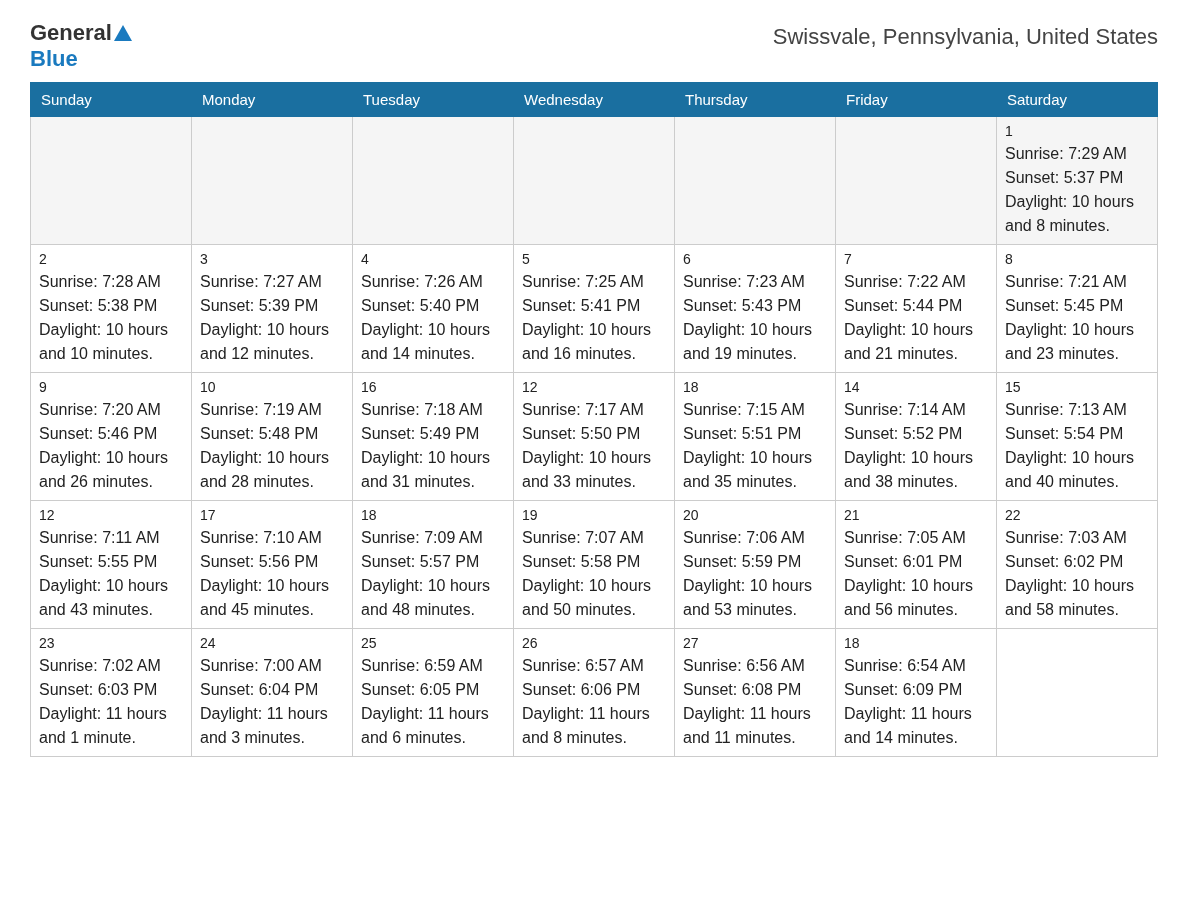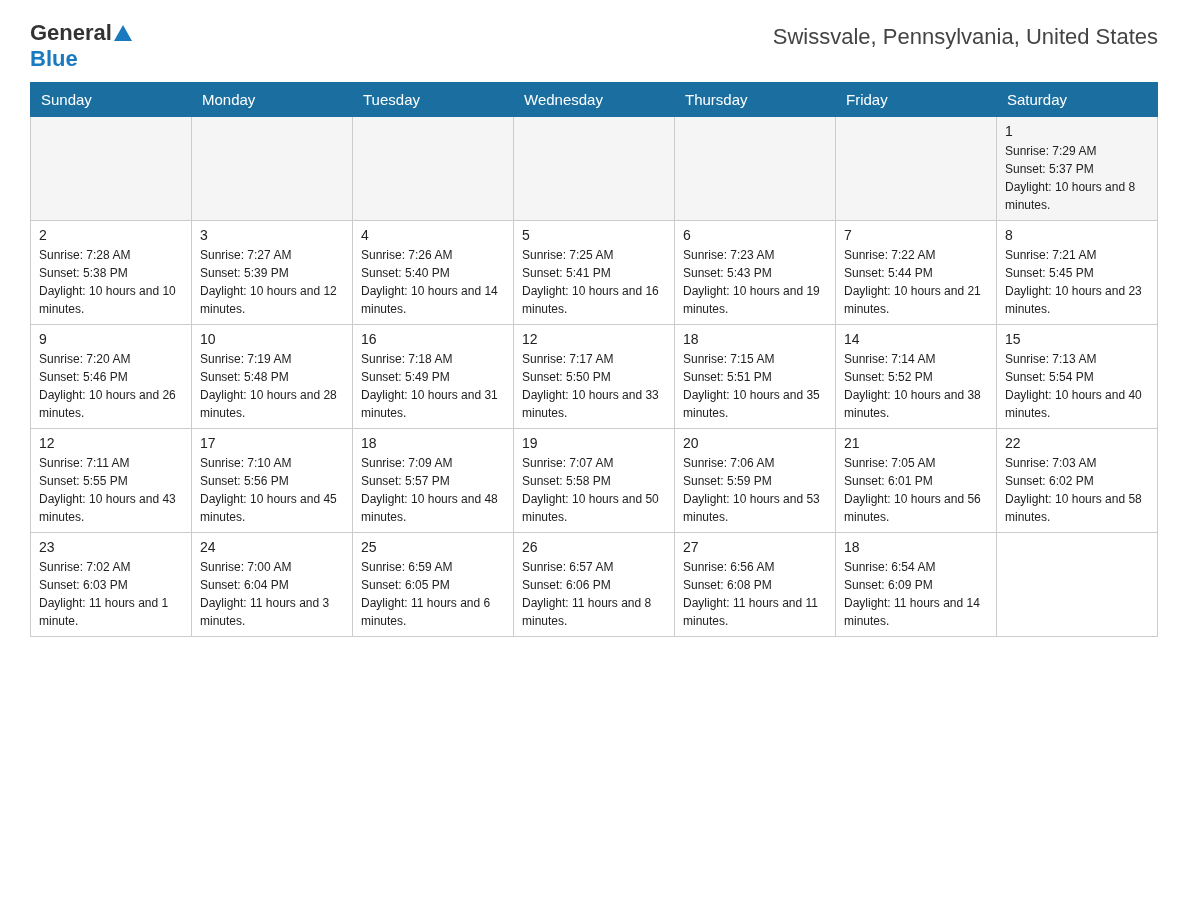--- a/index.html
+++ b/index.html
@@ -67,21 +67,21 @@
     .calendar tr:first-child td {
       background: #f5f5f5;
     }
     .day-number {
       font-size: 14px;
       font-weight: normal;
       display: block;
       margin-bottom: 3px;
     }
     .day-info {
-      font-size: 12px;
+      font-size: 16px;
       line-height: 1.5;
       color: #222;
     }
     .empty-cell {
       background: #f5f5f5;
     }
     
     .logo-wrapper {
       display: flex;
       flex-direction: column;

